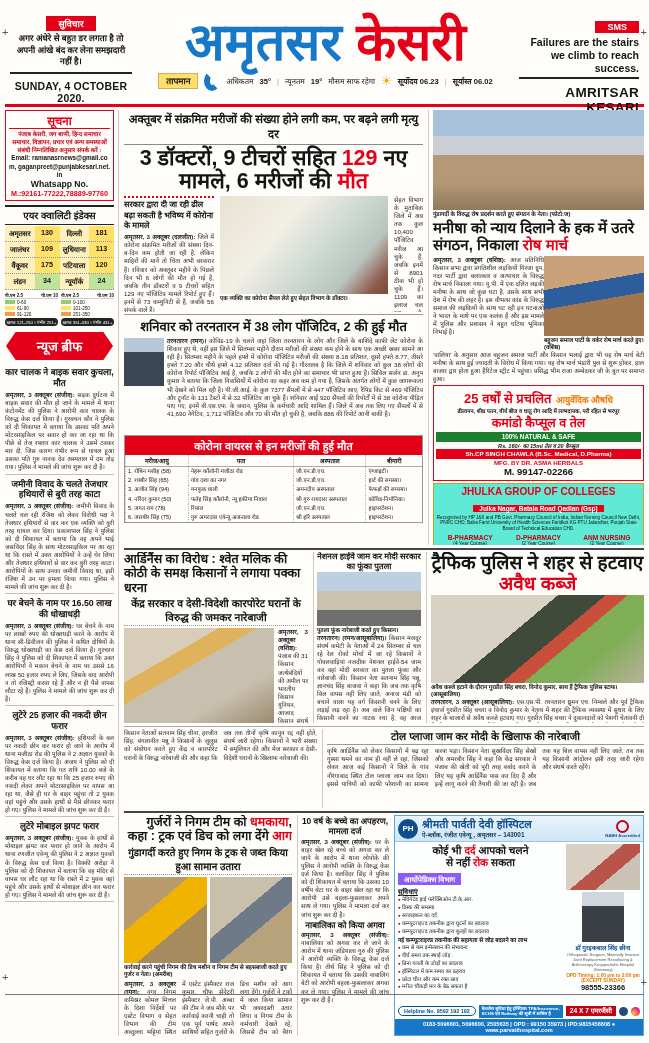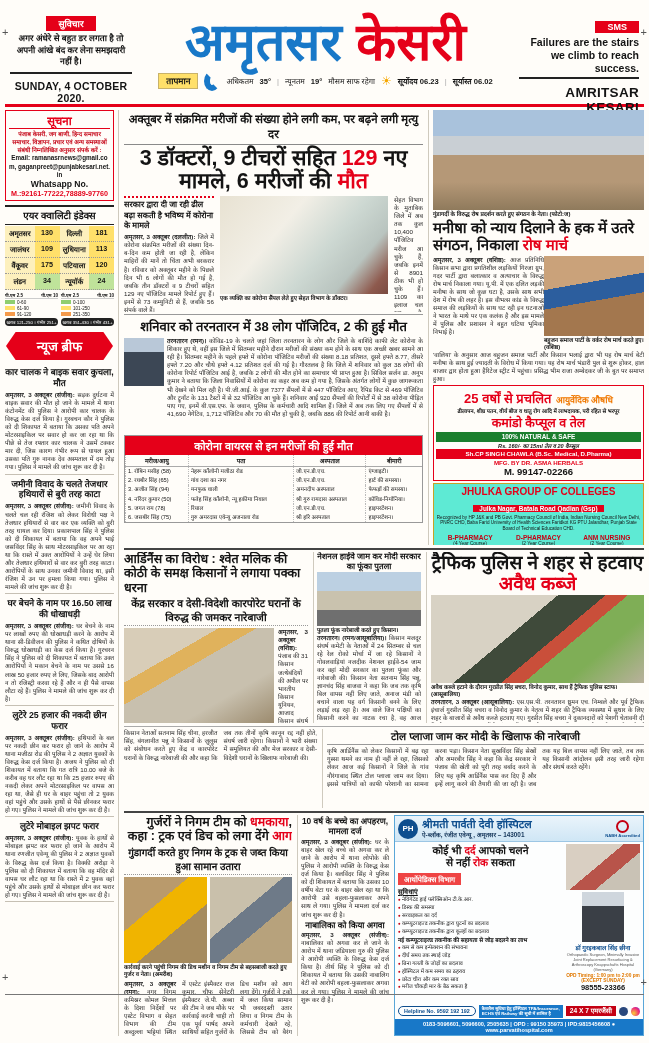--- a/index.html
+++ b/index.html
@@ -129,21 +129,21 @@
 .hosp{width:250px;flex:none;border:1.5px solid #5aa7d8;display:flex;flex-direction:column;overflow:hidden;background:#fdfefe}
 .hosp-head{display:flex;align-items:center;gap:4px;background:linear-gradient(#eaf4fb,#cfe6f5);padding:2px 3px;border-bottom:1px solid #9cc6e4}
 .hosp-logo{width:20px;height:20px;border-radius:50%;background:#0e4e8e;color:#fff;font-weight:800;font-size:8px;display:flex;align-items:center;justify-content:center;flex:none}
 .hosp-name{color:#0e4e8e;font-weight:800;font-size:11px;line-height:1.1}
 .hosp-addr{font-size:6.4px;font-weight:700;color:#15365a}
 .nabh{margin-left:auto;text-align:center;font-size:4.2px;font-weight:700;color:#0e4e8e}
 .nabh-c{width:13px;height:13px;border-radius:50%;border:2.5px solid #c40013;margin:0 auto}
 .hosp-body{display:flex;gap:3px;padding:2px 3px;flex:1}
 .hb-l{flex:1}
 .hosp-hl{font-size:10.5px;font-weight:800;line-height:1.15;text-align:center}
-.dept{background:#ef4444;color:#fff;font-weight:800;font-size:7.2px;display:inline-block;padding:1px 6px;margin:2px 0}
+.dept{background:#8b5cf6;color:#fff;font-weight:800;font-size:7.2px;display:inline-block;padding:1px 6px;margin:2px 0}
 .fac-l{font-size:6.8px;font-weight:800;text-decoration:underline}
 .hosp ul{list-style:none;font-size:5.4px;line-height:1.45}
 .hosp li::before{content:"● ";color:#c40013;font-size:4.5px}
 .ben-l{font-size:5.8px;font-weight:800;margin-top:1px}
 .hb-r{width:74px;flex:none;text-align:center}
 .ph-couple{width:100%;height:46px;background:linear-gradient(140deg,#d9cfc2 0 45%,#b8544a 45% 65%,#c9c2b5 65% 100%)}
 .ph-doc{width:42px;height:50px;margin:2px auto 0;background:linear-gradient(#cfd6dd 0 28%,#3a3f46 28% 100%)}
 .doc-n{color:#0e4e8e;font-weight:800;font-size:6.4px;margin-top:1px}
 .doc-d{font-size:4px;color:#555;line-height:1.25}
 .opd{color:#e07800;font-weight:800;font-size:4.8px;margin-top:1px}

